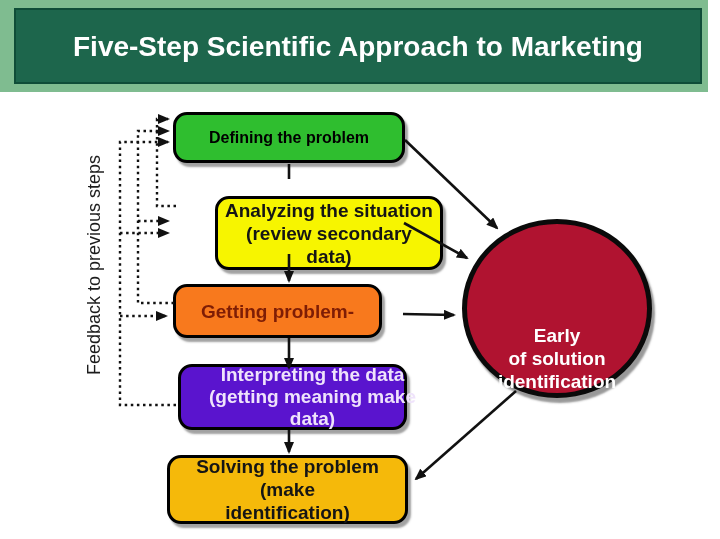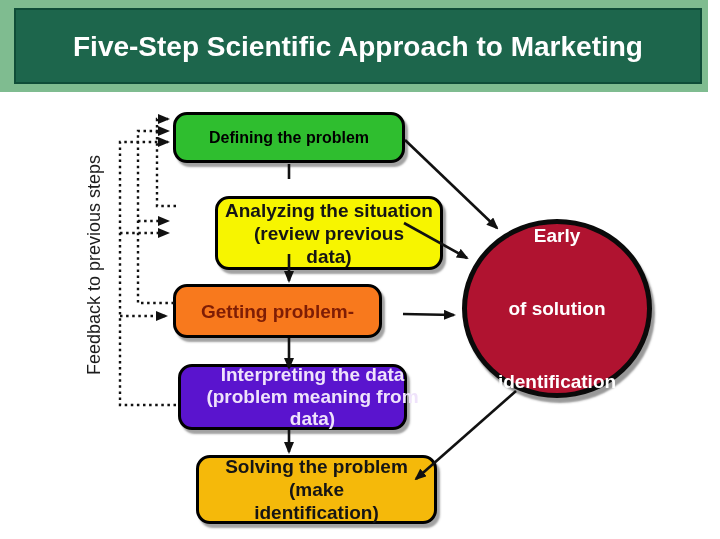--- a/index.html
+++ b/index.html
@@ -20,26 +20,26 @@
     position:absolute;box-sizing:border-box;border:3px solid #000;border-radius:14px;
     display:flex;flex-direction:column;align-items:center;justify-content:center;
     text-align:center;font-weight:bold;font-size:19px;line-height:23px;
     box-shadow:3px 4px 2px rgba(70,70,70,.5);z-index:2;
   }
   .pbox span{display:block;white-space:nowrap;}
   .box-define   {left:173px;top:112px;width:232px;height:51px;background:#2fbe2f;color:#000000;font-size:16px;}
   .box-analyze  {left:175px;top:196px;width:228px;height:74px;background:#f7f500;color:#151515;margin-left:40px;}
   .box-getdata  {left:173px;top:284px;width:209px;height:54px;background:#f8791d;color:#7e1d05;}
   .box-interpret{left:178px;top:364px;width:229px;height:66px;background:#5a14ce;color:#efe3fb;line-height:22px;padding-left:40px;}
-  .box-solve    {left:167px;top:455px;width:241px;height:69px;background:#f5b90a;color:#151515;margin-left:29px;}
+  .box-solve    {left:167px;top:455px;width:241px;height:69px;background:#f5b90a;color:#151515;}
   
   .solution-circle{
     position:absolute;left:462px;top:219px;width:190px;height:179px;box-sizing:border-box;
     background:#b01330;border:5px solid #0a0a0a;border-radius:50%;
-    display:flex;flex-direction:column;align-items:center;justify-content:space-between;
+    display:flex;flex-direction:column;align-items:center;justify-content:flex-end;
     color:#ffffff;font-weight:bold;font-size:19px;line-height:23px;text-align:center;
     box-shadow:3px 5px 2px rgba(70,70,70,.55);z-index:2;
   }
   .solution-circle span{display:block;}
   
   .feedback-label{
     position:absolute;left:95px;top:265px;width:270px;height:22px;
     transform:translate(-50%,-50%) rotate(-90deg);
     color:#1c1c1c;font-size:18px;text-align:center;white-space:nowrap;z-index:1;
   }
@@ -59,31 +59,31 @@
   </div>
 
   <div class="feedback-label">Feedback to previous steps</div>
 
   <div class="pbox box-define">
     <span>Defining the problem</span>
   </div>
 
   <div class="pbox box-analyze">
     <span>Analyzing the situation</span>
-    <span>(review previous</span>
+    <span>(review secondary</span>
     <span>data)</span>
   </div>
 
   <div class="pbox box-getdata">
     <span>Getting problem-</span>
   </div>
 
   <div class="pbox box-interpret">
     <span>Interpreting the data</span>
-    <span>(problem meaning from</span>
+    <span>(getting meaning make</span>
     <span>data)</span>
   </div>
 
   <div class="pbox box-solve">
     <span>Solving the problem</span>
     <span>(make</span>
     <span>identification)</span>
   </div>
 
   <div class="solution-circle">

